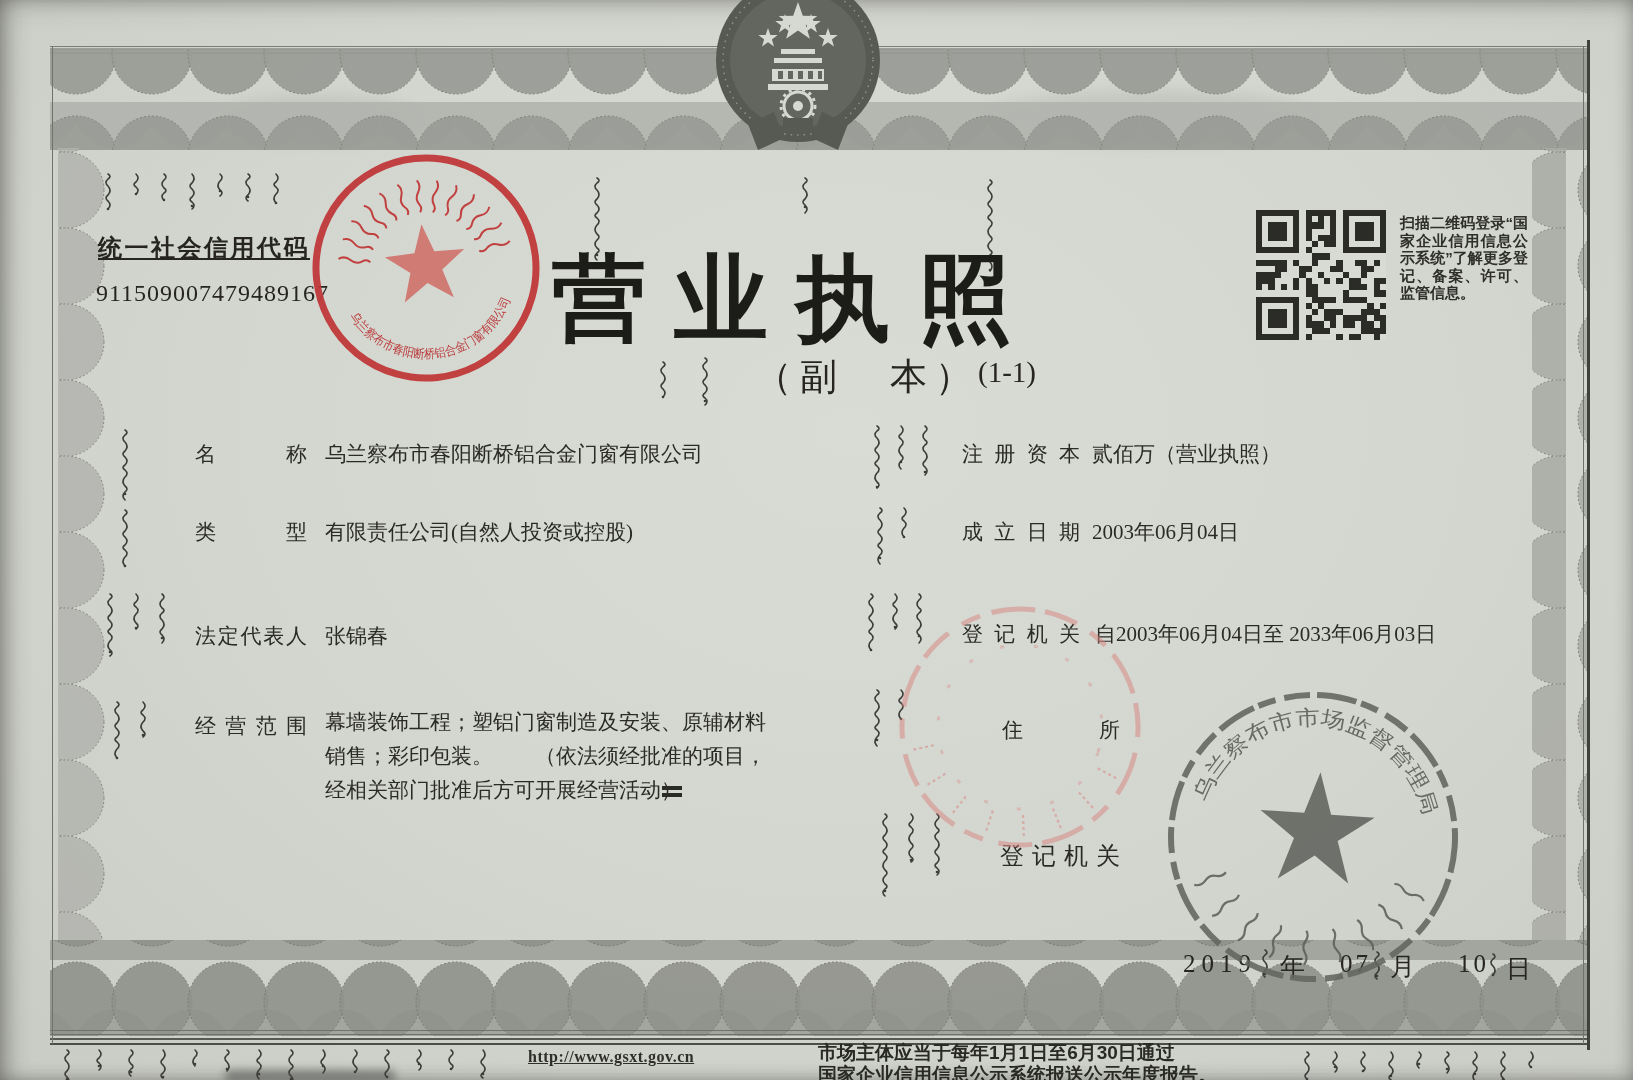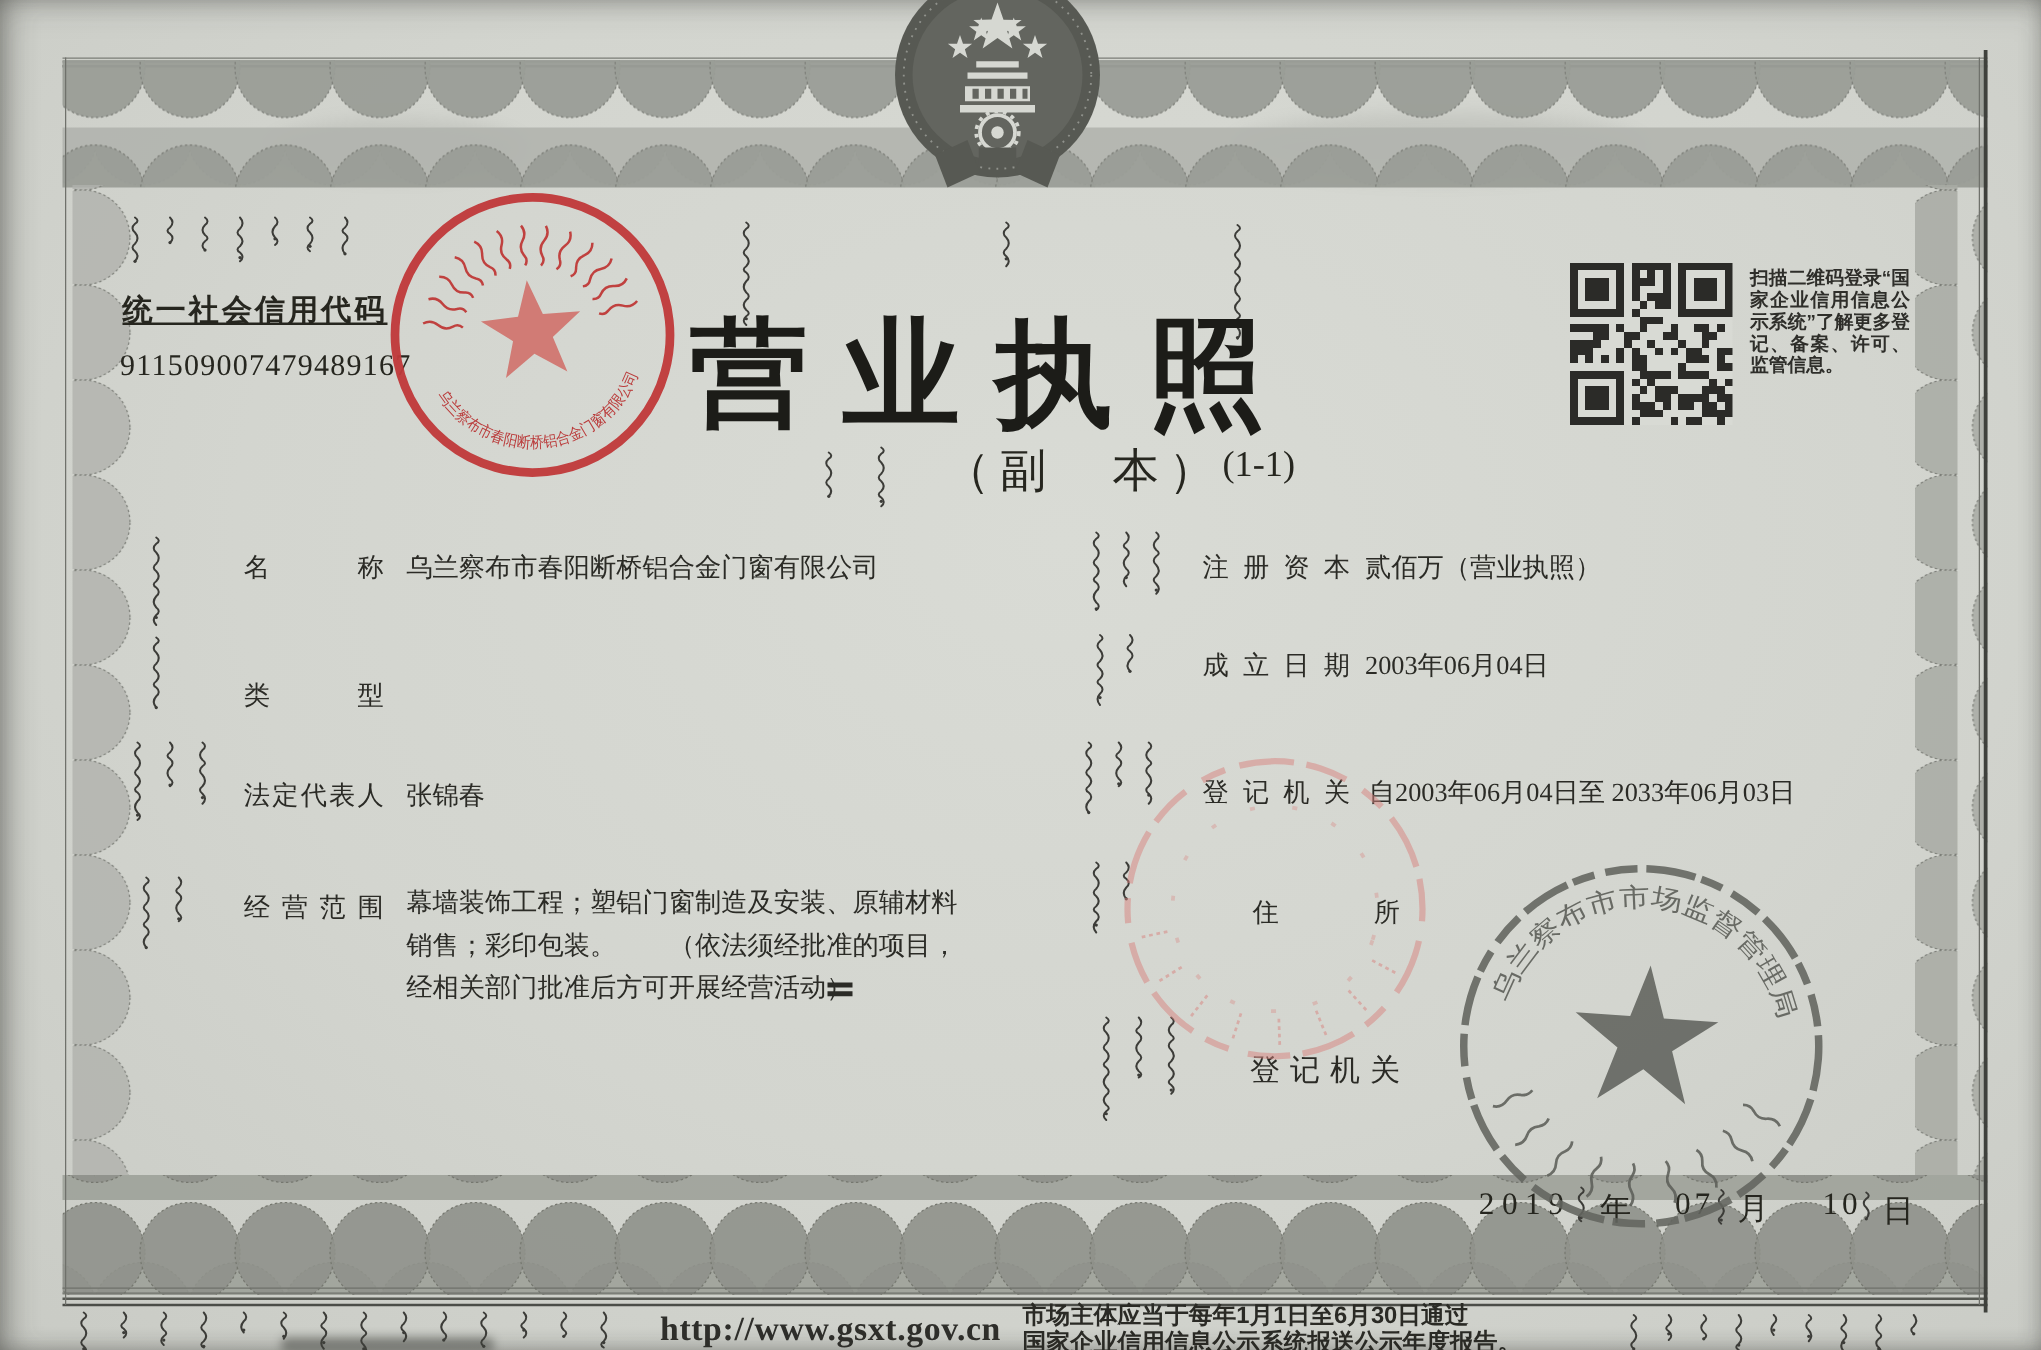--- a/index.html
+++ b/index.html
@@ -21,21 +21,21 @@
   .credit-code{font-size:24px;letter-spacing:1px;color:#26261f;}
   .big-title{font-family:"Liberation Sans","DejaVu Sans",sans-serif;font-weight:900;
     font-size:94px;letter-spacing:28px;color:#1c1c18;white-space:nowrap;}
   .subtitle{font-size:37px;letter-spacing:8px;color:#26261f;white-space:nowrap;}
   .pageno{font-size:29px;color:#26261f;}
   .qr-note{font-family:"Liberation Sans","DejaVu Sans",sans-serif;font-weight:bold;
     font-size:15px;line-height:17.5px;color:#2e2e2a;text-align:justify;}
   .fld{font-size:21px;white-space:nowrap;}
   .fld-wrap{font-size:21px;line-height:34px;white-space:normal;font-family:Liberation Serif, serif;}
   .datepart{font-size:25px;color:#26261f;white-space:nowrap;}
-  .url{font-size:27px;font-weight:bold;color:#2e2e2a;letter-spacing:.5px;}
+  .url{font-size:16px;font-weight:bold;color:#2e2e2a;letter-spacing:.5px;text-decoration:underline;}
   .notice{font-family:"Liberation Sans","DejaVu Sans",sans-serif;font-weight:bold;
     font-size:19px;line-height:22px;color:#2a2a25;}
   .scope-mark{position:absolute;width:20px;}
   .scope-mark div{height:4px;background:#2b2b26;margin-bottom:3px;}
   .seal{position:absolute;}
   .smudge{position:absolute;background:#3f413c;filter:blur(4px);opacity:.5;border-radius:4px;}
 </style>
 </head>
 <body>
 
@@ -325,21 +325,22 @@
     </div>
   <div class="abs fld" style="left:195px;top:440px;"><span class="flabel" style="width:112px">名称</span></div>
   <div class="abs fld" style="left:325px;top:440px;">乌兰察布市春阳断桥铝合金门窗有限公司</div>
 
   <div class="mong" style="left: 120px; top: 508px; gap: 10px;">
       <svg width="12" height="61" viewBox="0 0 12 61" style="overflow:visible">
       <path d="M5 2 q4 2.5 0 5 q-4 3.5 0 7 q4 4.5 0 9 q-4 3 0 6 q4 4 0 8 q-4 2.5 0 5 q4 3.5 0 7 q-4 4.5 0 9" fill="none" stroke="#3c3c38" stroke-width="1.6" stroke-linecap="round"></path>
       <circle cx="5" cy="58" r="1.3" fill="#3c3c38"></circle>
       </svg>
     </div>
-  <div class="abs fld" style="left:195px;top:542px;"><span class="flabel" style="width:112px">类型</span></div>
+  <div class="abs fld" style="left:195px;top:518px;"><span class="flabel" style="width:112px">类型</span></div>
+  <div class="abs fld" style="left:325px;top:518px;">有限责任公司(自然人投资或控股)</div>
 
   <div class="mong" style="left: 105px; top: 592px; gap: 14px;">
       <svg width="12" height="63" viewBox="0 0 12 63" style="overflow:visible">
       <path d="M5 2 q4 2.5 0 5 q-4 3.5 0 7 q4 4.5 0 9 q-4 3 0 6 q4 4 0 8 q-4 2.5 0 5 q4 3.5 0 7 q-4 4.5 0 9 q4 3 0 6" fill="none" stroke="#3c3c38" stroke-width="1.6" stroke-linecap="round"></path>
       <circle cx="5" cy="60" r="1.3" fill="#3c3c38"></circle>
       </svg>
       <svg width="12" height="39" viewBox="0 0 12 39" style="overflow:visible">
       <path d="M5 2 q4 4 0 8 q-4 2.5 0 5 q4 3.5 0 7 q-4 4.5 0 9 q4 3 0 6" fill="none" stroke="#3c3c38" stroke-width="1.6" stroke-linecap="round"></path>
       <circle cx="5" cy="36" r="1.3" fill="#3c3c38"></circle>
       </svg>

